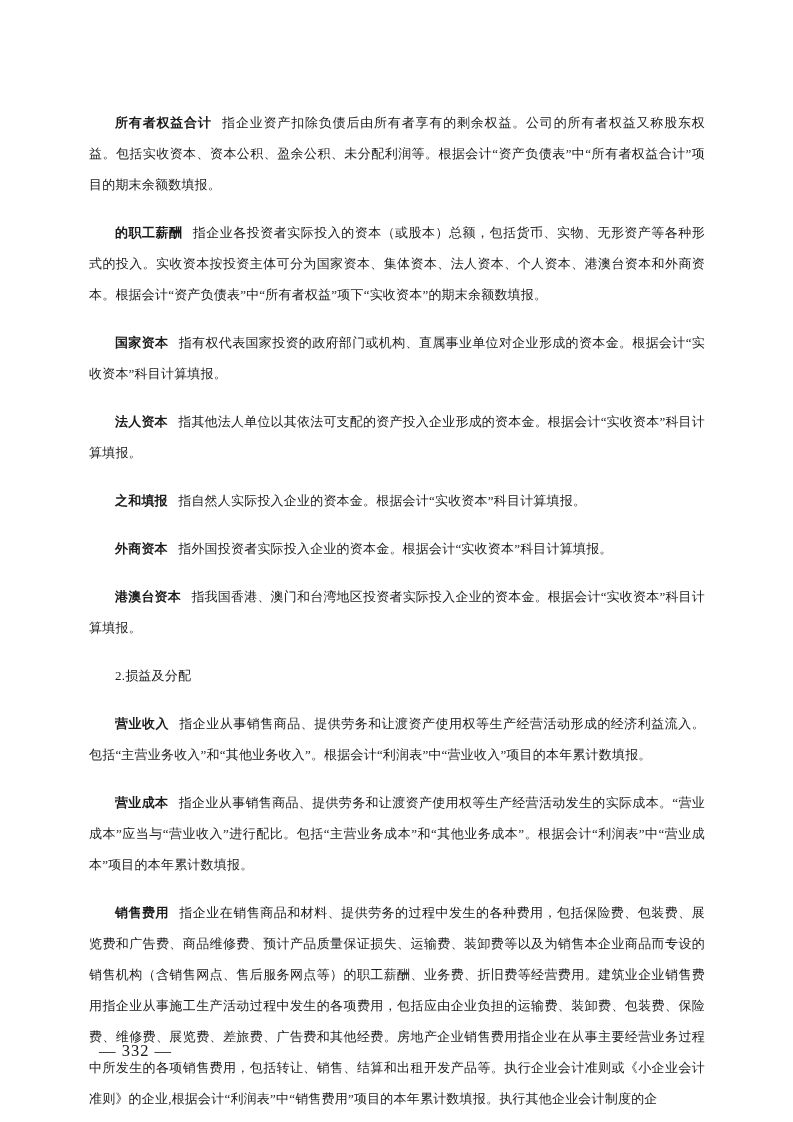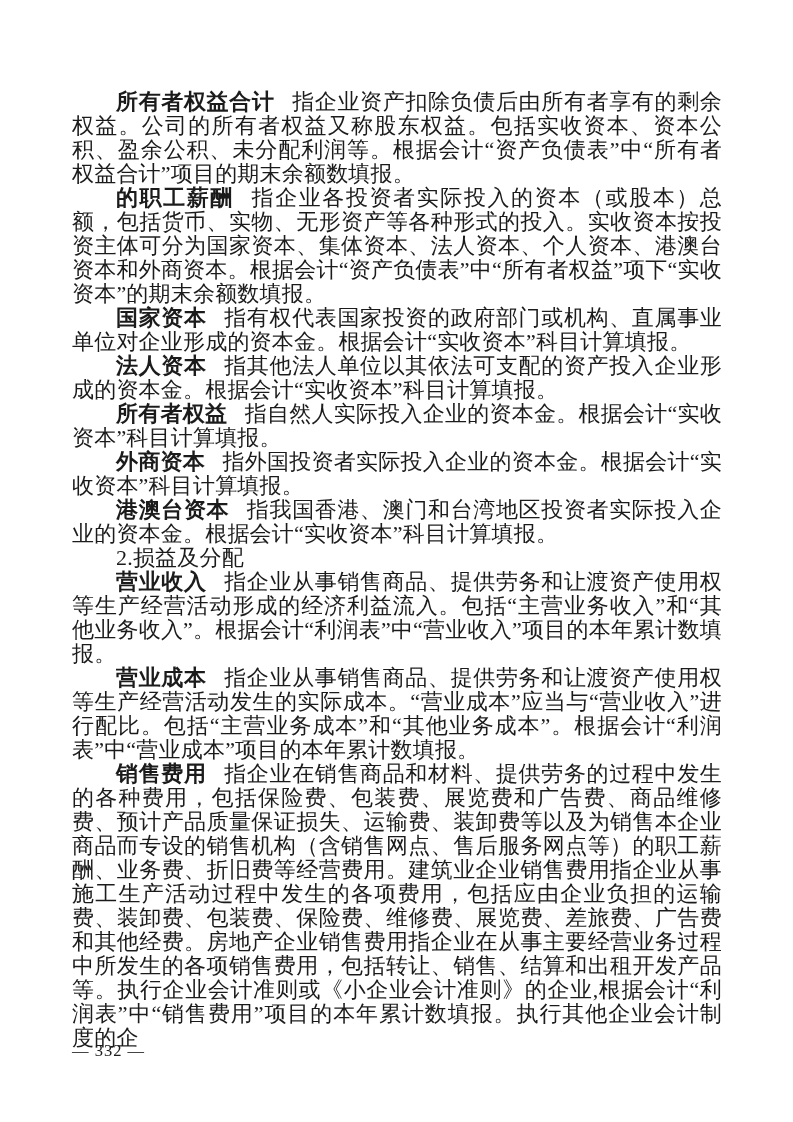--- a/index.html
+++ b/index.html
@@ -14,50 +14,50 @@
     background: #ffffff;
     overflow: hidden;
     color: #1b1b1b;
   }
   .content {
     position: absolute;
     left: 72px; top: 90px;
     width: 650px;
   }
   .para {
-    margin: 0;
-    font-size: 22px;
-    line-height: 24px;
+    margin: 17px;
+    font-size: 13px;
+    line-height: 31px;
     text-align: justify;
     text-indent: 2em;
     letter-spacing: 0.2px;
   }
   .term {
     font-weight: bold;
   }
   .term:not(:empty) { margin-right: 0.8em; }
   .footer {
     position: absolute;
-    left: 72px; top: 1041px;
+    left: 99px; top: 1041px;
     font-size: 16.5px;
     line-height: 20px;
     color: #1b1b1b;
     letter-spacing: 1px;
   }
 </style>
 </head>
 <body>
 
 <div class="page">
   <div class="content">
     <p class="para"><span class="term">所有者权益合计</span><span class="def">指企业资产扣除负债后由所有者享有的剩余权益。公司的所有者权益又称股东权益。包括实收资本、资本公积、盈余公积、未分配利润等。根据会计“资产负债表”中“所有者权益合计”项目的期末余额数填报。</span></p>
     <p class="para"><span class="term">的职工薪酬</span><span class="def">指企业各投资者实际投入的资本（或股本）总额，包括货币、实物、无形资产等各种形式的投入。实收资本按投资主体可分为国家资本、集体资本、法人资本、个人资本、港澳台资本和外商资本。根据会计“资产负债表”中“所有者权益”项下“实收资本”的期末余额数填报。</span></p>
     <p class="para"><span class="term">国家资本</span><span class="def">指有权代表国家投资的政府部门或机构、直属事业单位对企业形成的资本金。根据会计“实收资本”科目计算填报。</span></p>
     <p class="para"><span class="term">法人资本</span><span class="def">指其他法人单位以其依法可支配的资产投入企业形成的资本金。根据会计“实收资本”科目计算填报。</span></p>
-    <p class="para"><span class="term">所有者权益</span><span class="def">指自然人实际投入企业的资本金。根据会计“实收资本”科目计算填报。</span></p>
+    <p class="para"><span class="term">之和填报</span><span class="def">指自然人实际投入企业的资本金。根据会计“实收资本”科目计算填报。</span></p>
     <p class="para"><span class="term">外商资本</span><span class="def">指外国投资者实际投入企业的资本金。根据会计“实收资本”科目计算填报。</span></p>
     <p class="para"><span class="term">港澳台资本</span><span class="def">指我国香港、澳门和台湾地区投资者实际投入企业的资本金。根据会计“实收资本”科目计算填报。</span></p>
     <p class="para"><span class="term"></span><span class="def">2.损益及分配</span></p>
     <p class="para"><span class="term">营业收入</span><span class="def">指企业从事销售商品、提供劳务和让渡资产使用权等生产经营活动形成的经济利益流入。包括“主营业务收入”和“其他业务收入”。根据会计“利润表”中“营业收入”项目的本年累计数填报。</span></p>
     <p class="para"><span class="term">营业成本</span><span class="def">指企业从事销售商品、提供劳务和让渡资产使用权等生产经营活动发生的实际成本。“营业成本”应当与“营业收入”进行配比。包括“主营业务成本”和“其他业务成本”。根据会计“利润表”中“营业成本”项目的本年累计数填报。</span></p>
     <p class="para"><span class="term">销售费用</span><span class="def">指企业在销售商品和材料、提供劳务的过程中发生的各种费用，包括保险费、包装费、展览费和广告费、商品维修费、预计产品质量保证损失、运输费、装卸费等以及为销售本企业商品而专设的销售机构（含销售网点、售后服务网点等）的职工薪酬、业务费、折旧费等经营费用。建筑业企业销售费用指企业从事施工生产活动过程中发生的各项费用，包括应由企业负担的运输费、装卸费、包装费、保险费、维修费、展览费、差旅费、广告费和其他经费。房地产企业销售费用指企业在从事主要经营业务过程中所发生的各项销售费用，包括转让、销售、结算和出租开发产品等。执行企业会计准则或《小企业会计准则》的企业,根据会计“利润表”中“销售费用”项目的本年累计数填报。执行其他企业会计制度的企</span></p>
   </div>
   <div class="footer">— 332 —</div>
 </div>
 

